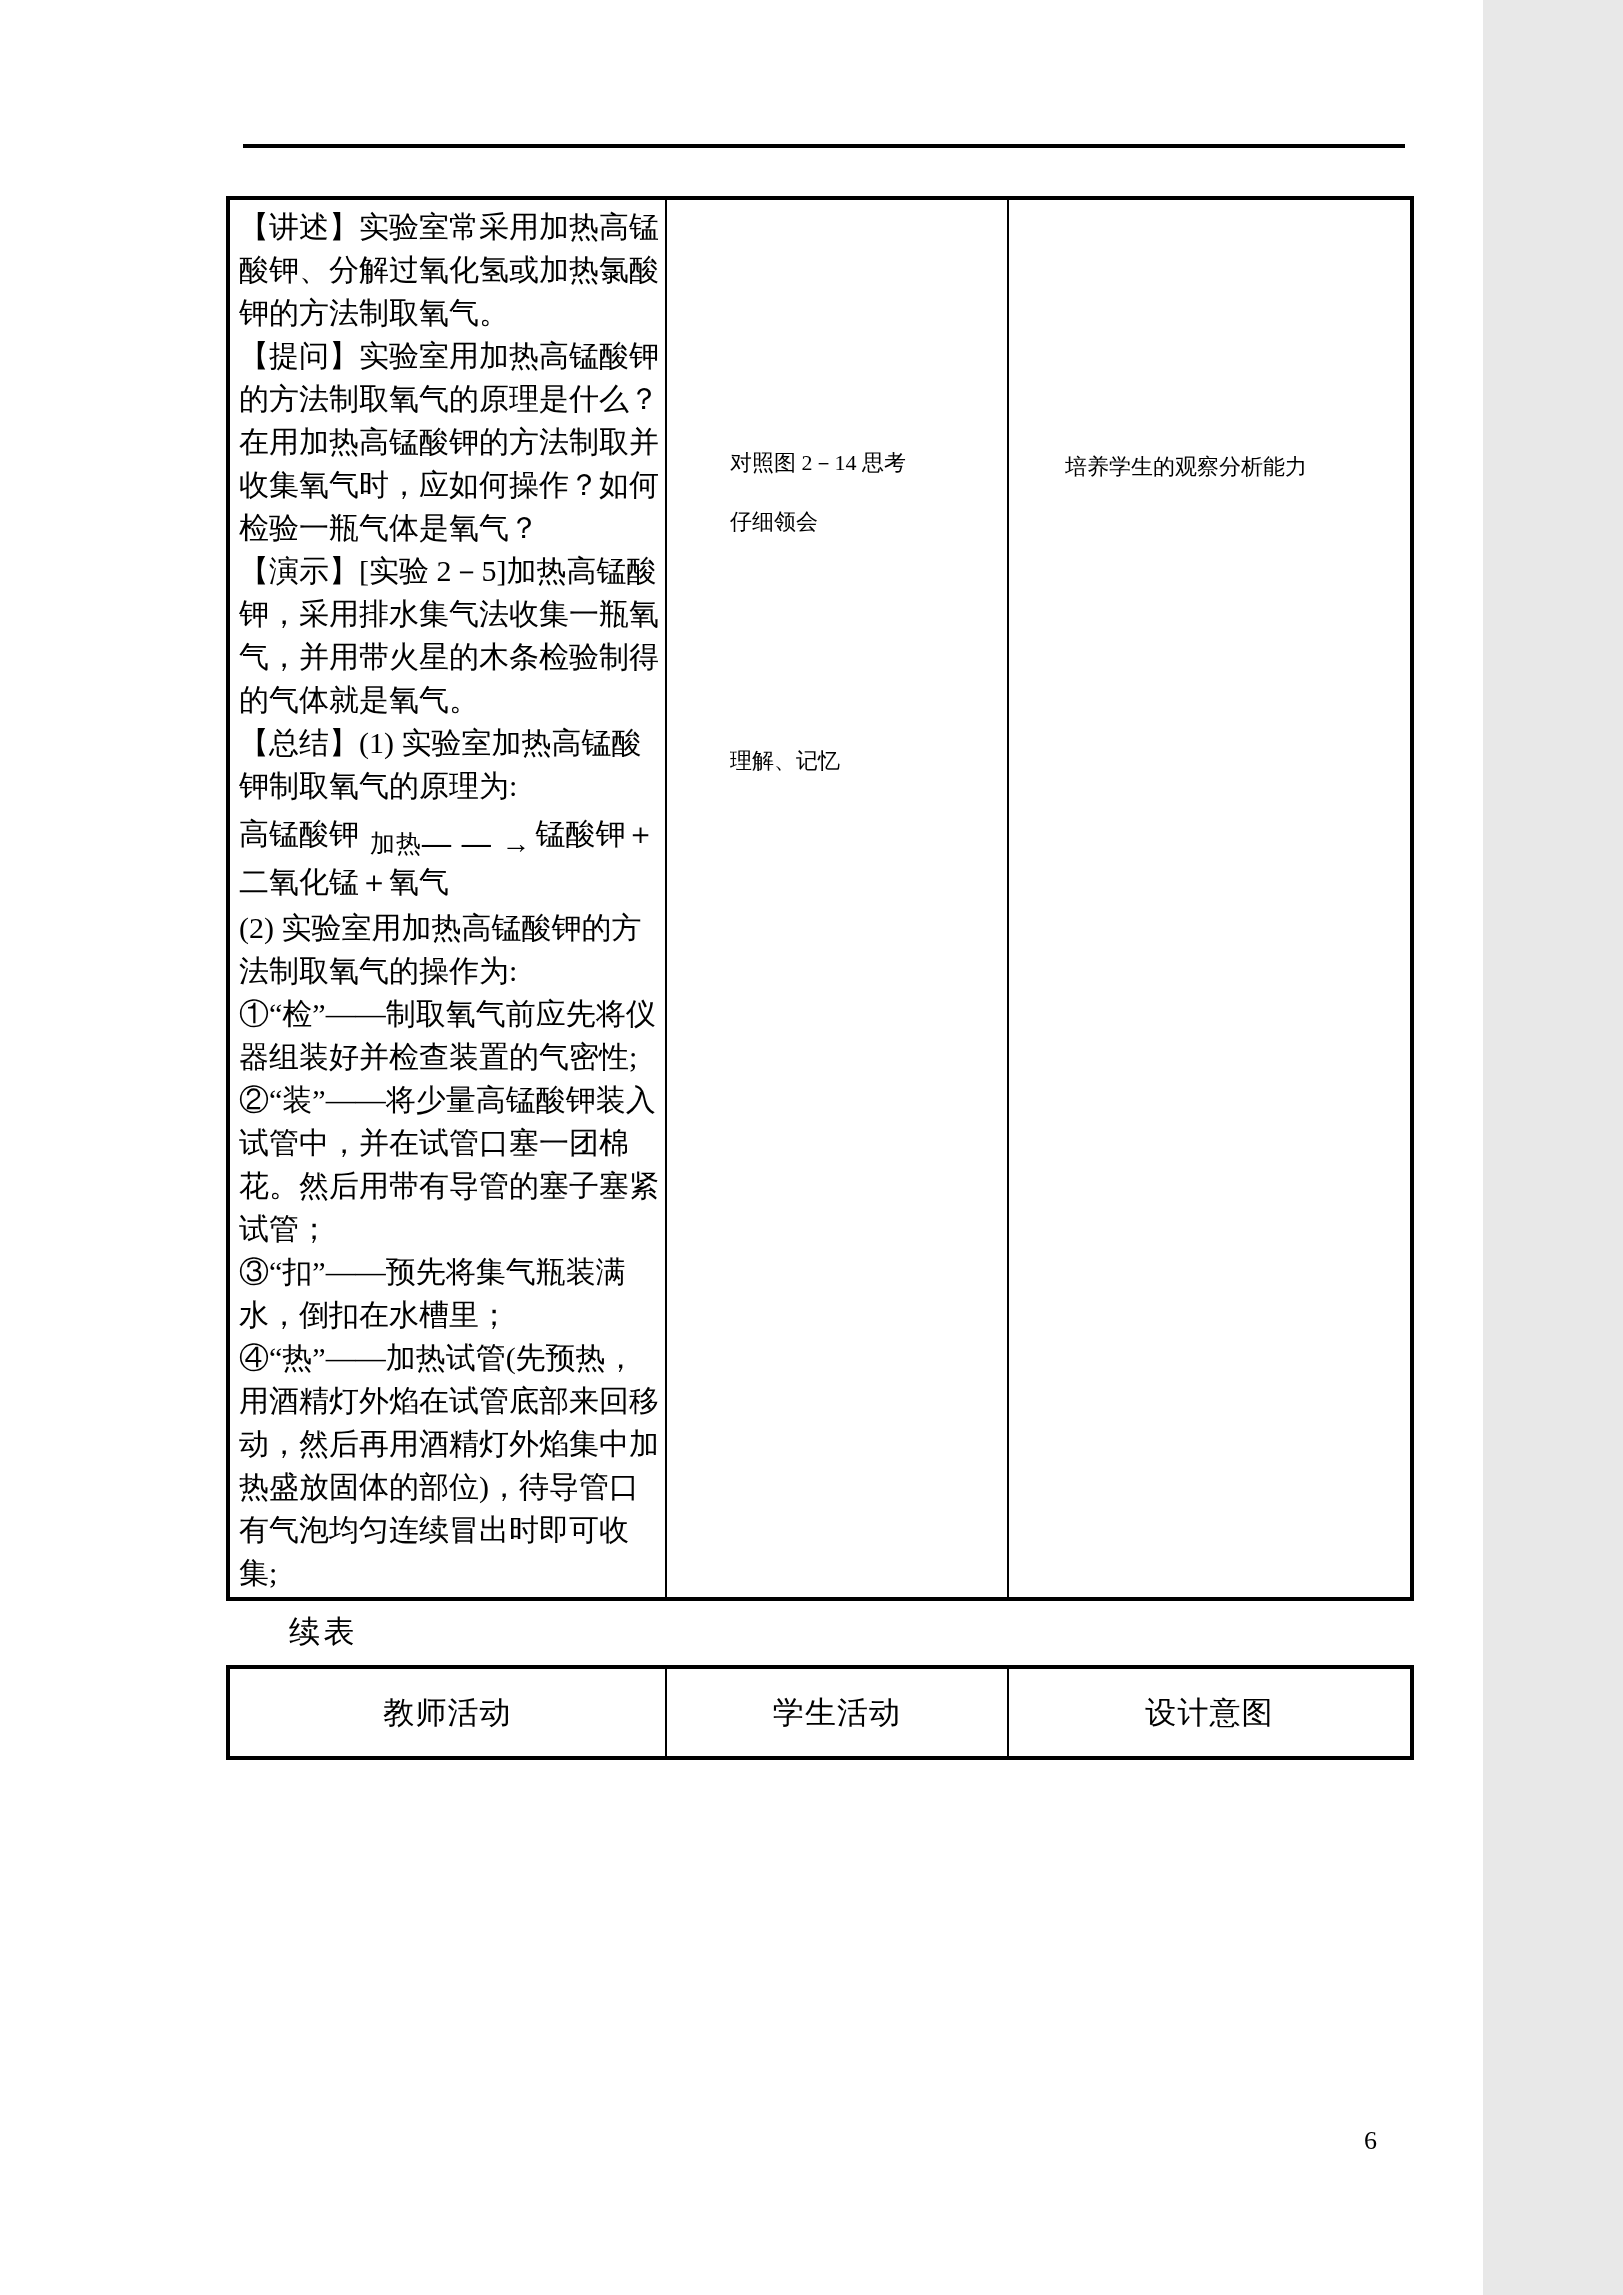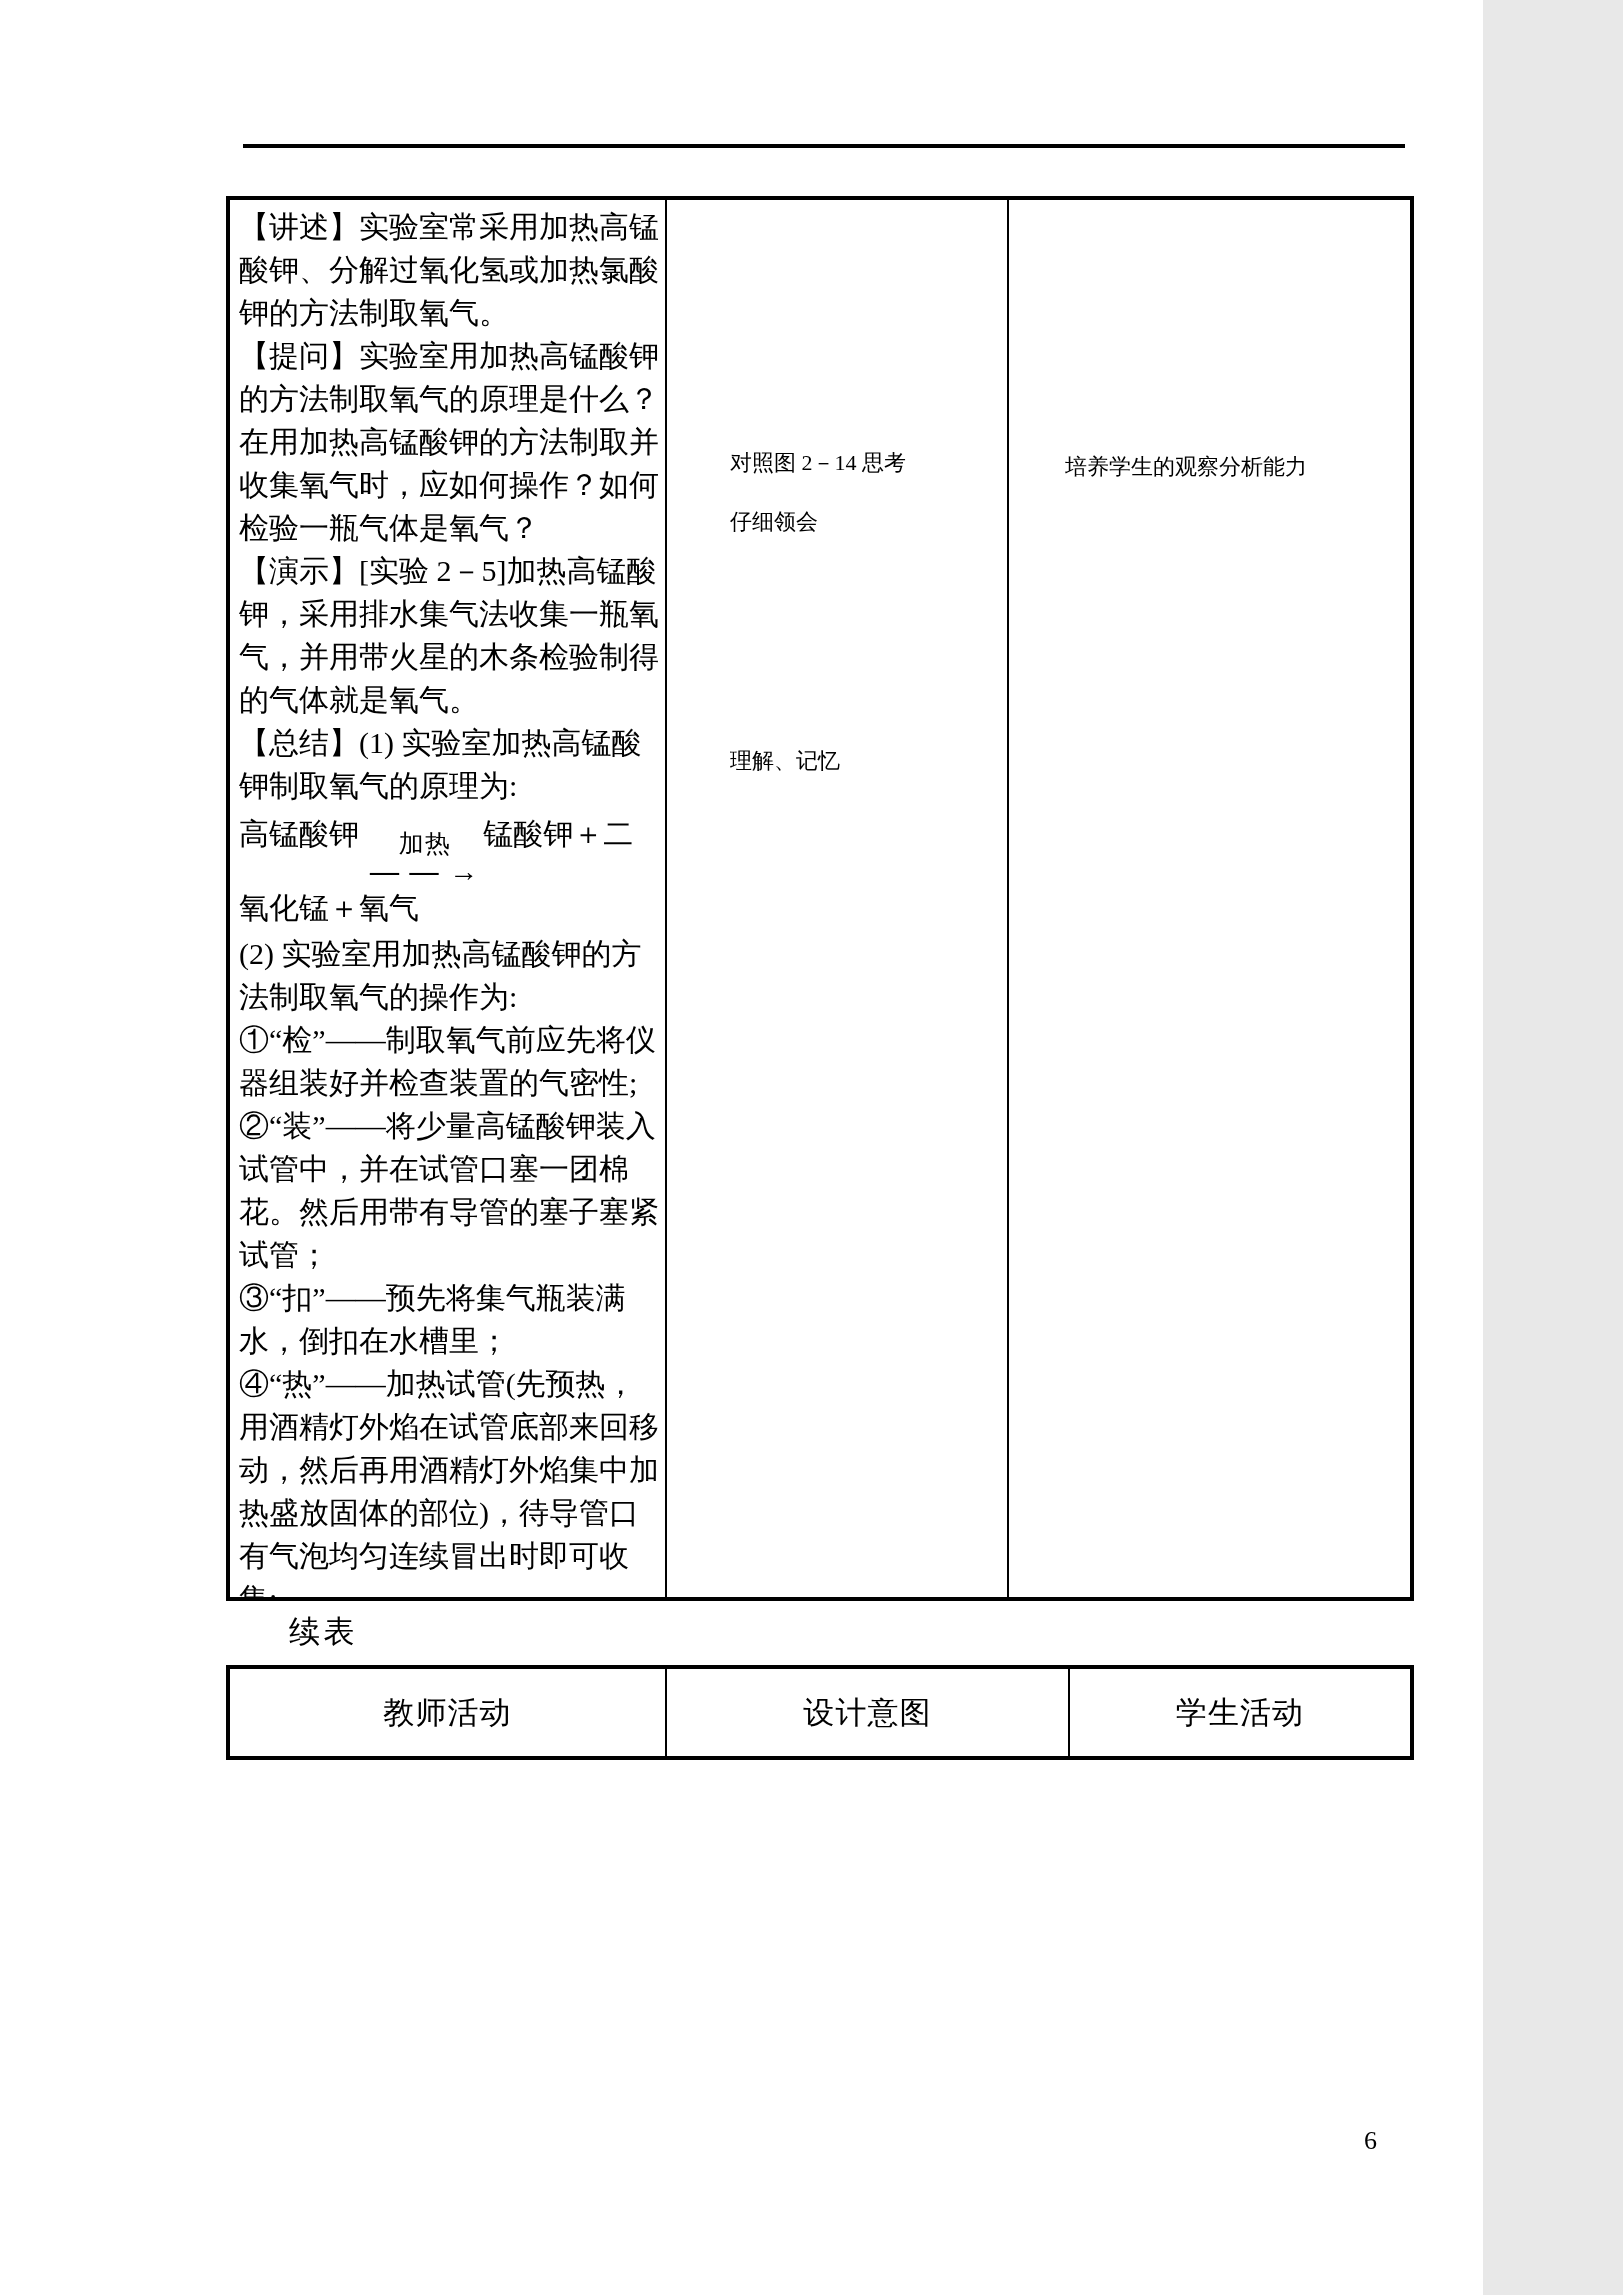--- a/index.html
+++ b/index.html
@@ -41,21 +41,21 @@
   .col-design{
     flex:1;
     border-left:2.2px solid #000;
     position:relative;
     font-size:22px;line-height:45px;
   }
   .para{margin:0;}
   
   .para.eq{line-height:47px;margin:3.4px 0 1.1px 0;}
   .eq-stack{
-    display:inline-flex;flex-direction:column;align-items:center;
+    display:inline-flex;flex-direction:row;align-items:center;
     vertical-align:-7.9px;margin:0 3.4px;justify-content:flex-end;
   }
   .eq-cond{font-size:25px;line-height:29px;letter-spacing:1.1px;}
   .eq-dash{font-size:29px;line-height:26px;letter-spacing:1.7px;font-weight:bold;white-space:nowrap;}
   
   .s-block-1{position:absolute;left:63px;top:233px;}
   .s-block-2{position:absolute;left:63px;top:531px;}
   .d-block-1{position:absolute;left:56px;top:244px;white-space:nowrap;}
   .d-block-2{position:absolute;left:10px;top:424px;white-space:nowrap;}
   
@@ -120,20 +120,20 @@
 
     <div class="col col-design">
       <div class="d-block-1">培养学生的观察分析能力</div>
     </div>
   </section>
 
   <div class="cont-label">续表</div>
 
   <section class="table2">
     <div class="h-cell h-cell-1">教师活动</div>
+    <div class="h-cell h-cell-2">学生活动</div>
     <div class="h-cell h-cell-3">设计意图</div>
-    <div class="h-cell h-cell-2">学生活动</div>
   </section>
 
   <div class="page-number">6</div>
 
 </div>
 
 
 </body></html>

